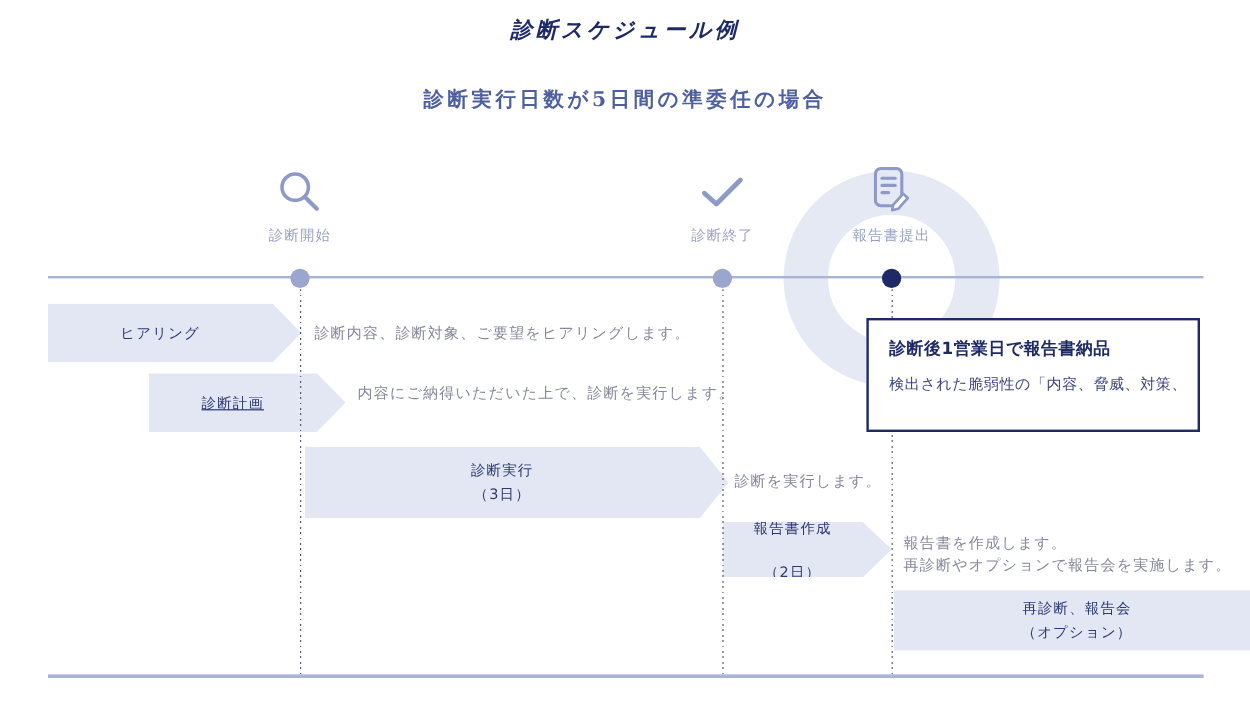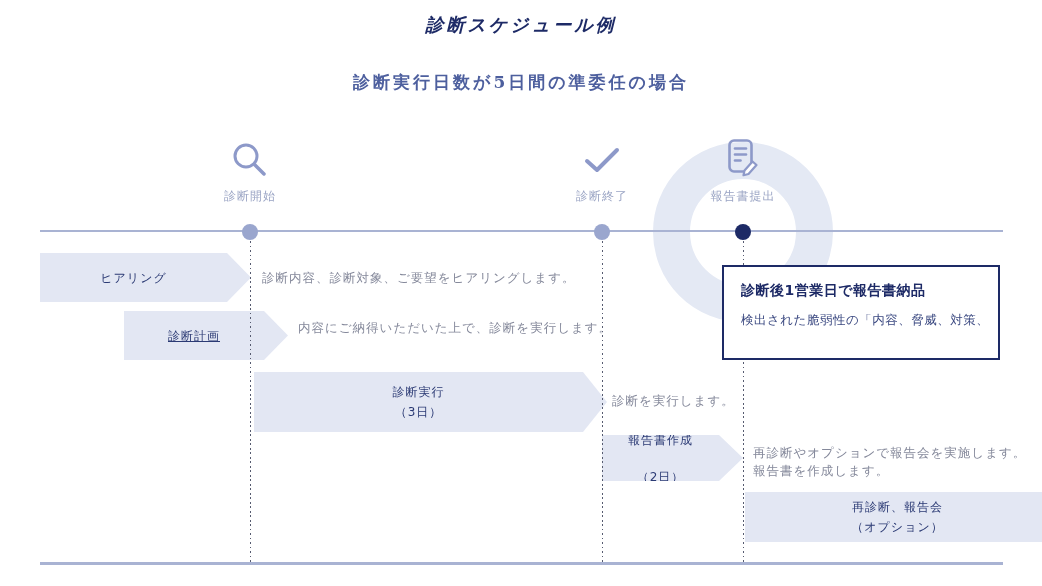--- a/index.html
+++ b/index.html
@@ -147,22 +147,22 @@
   <div class="note" style="left:262px;top:269px;">
     <div>診断内容、診断対象、ご要望をヒアリングします。</div>
   </div>
   <div class="note" style="left:298px;top:319px;">
     <div>内容にご納得いただいた上で、診断を実行します。</div>
   </div>
   <div class="note" style="left:612px;top:392px;">
     <div>診断を実行します。</div>
   </div>
   <div class="note" style="left:753px;top:444px;">
+    <div>報告書を作成します。</div>
     <div>再診断やオプションで報告会を実施します。</div>
-    <div>報告書を作成します。</div>
   </div>
 
   <div class="callout">
     <p class="callout-title">診断後1営業日で報告書納品</p>
     <p class="callout-body">
       <span style="display:block">検出された脆弱性の「内容、脅威、対策、</span>
     </p>
   </div>
 
   <div class="baseline"></div>

